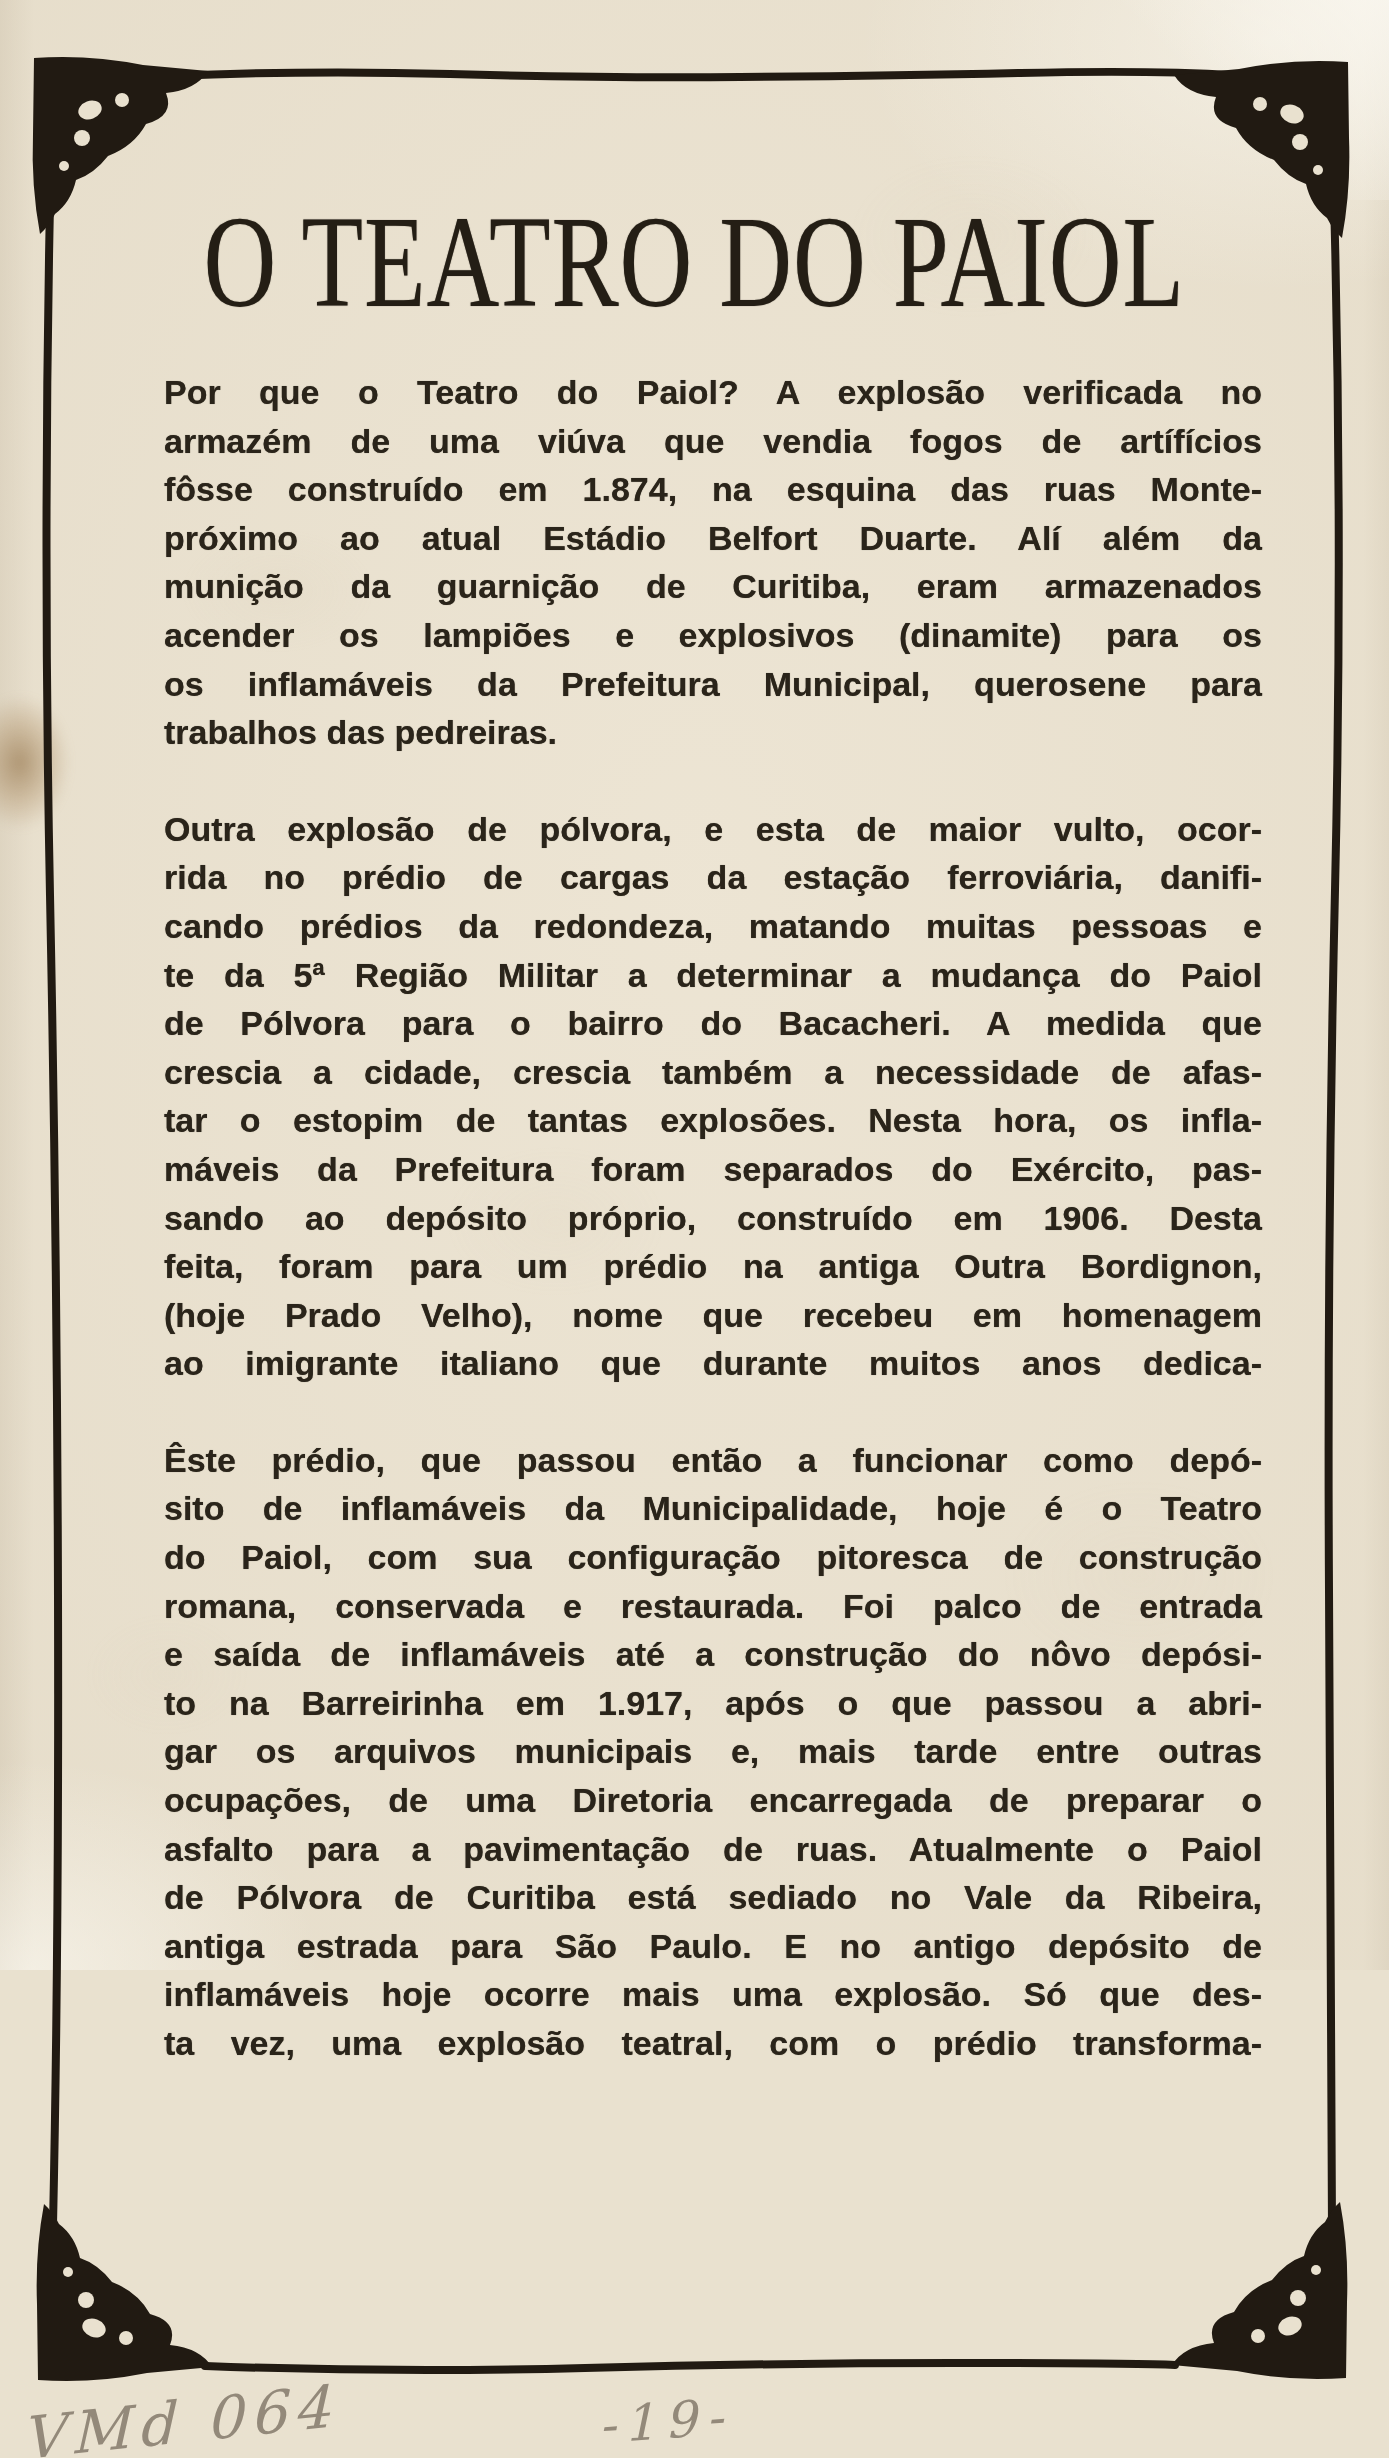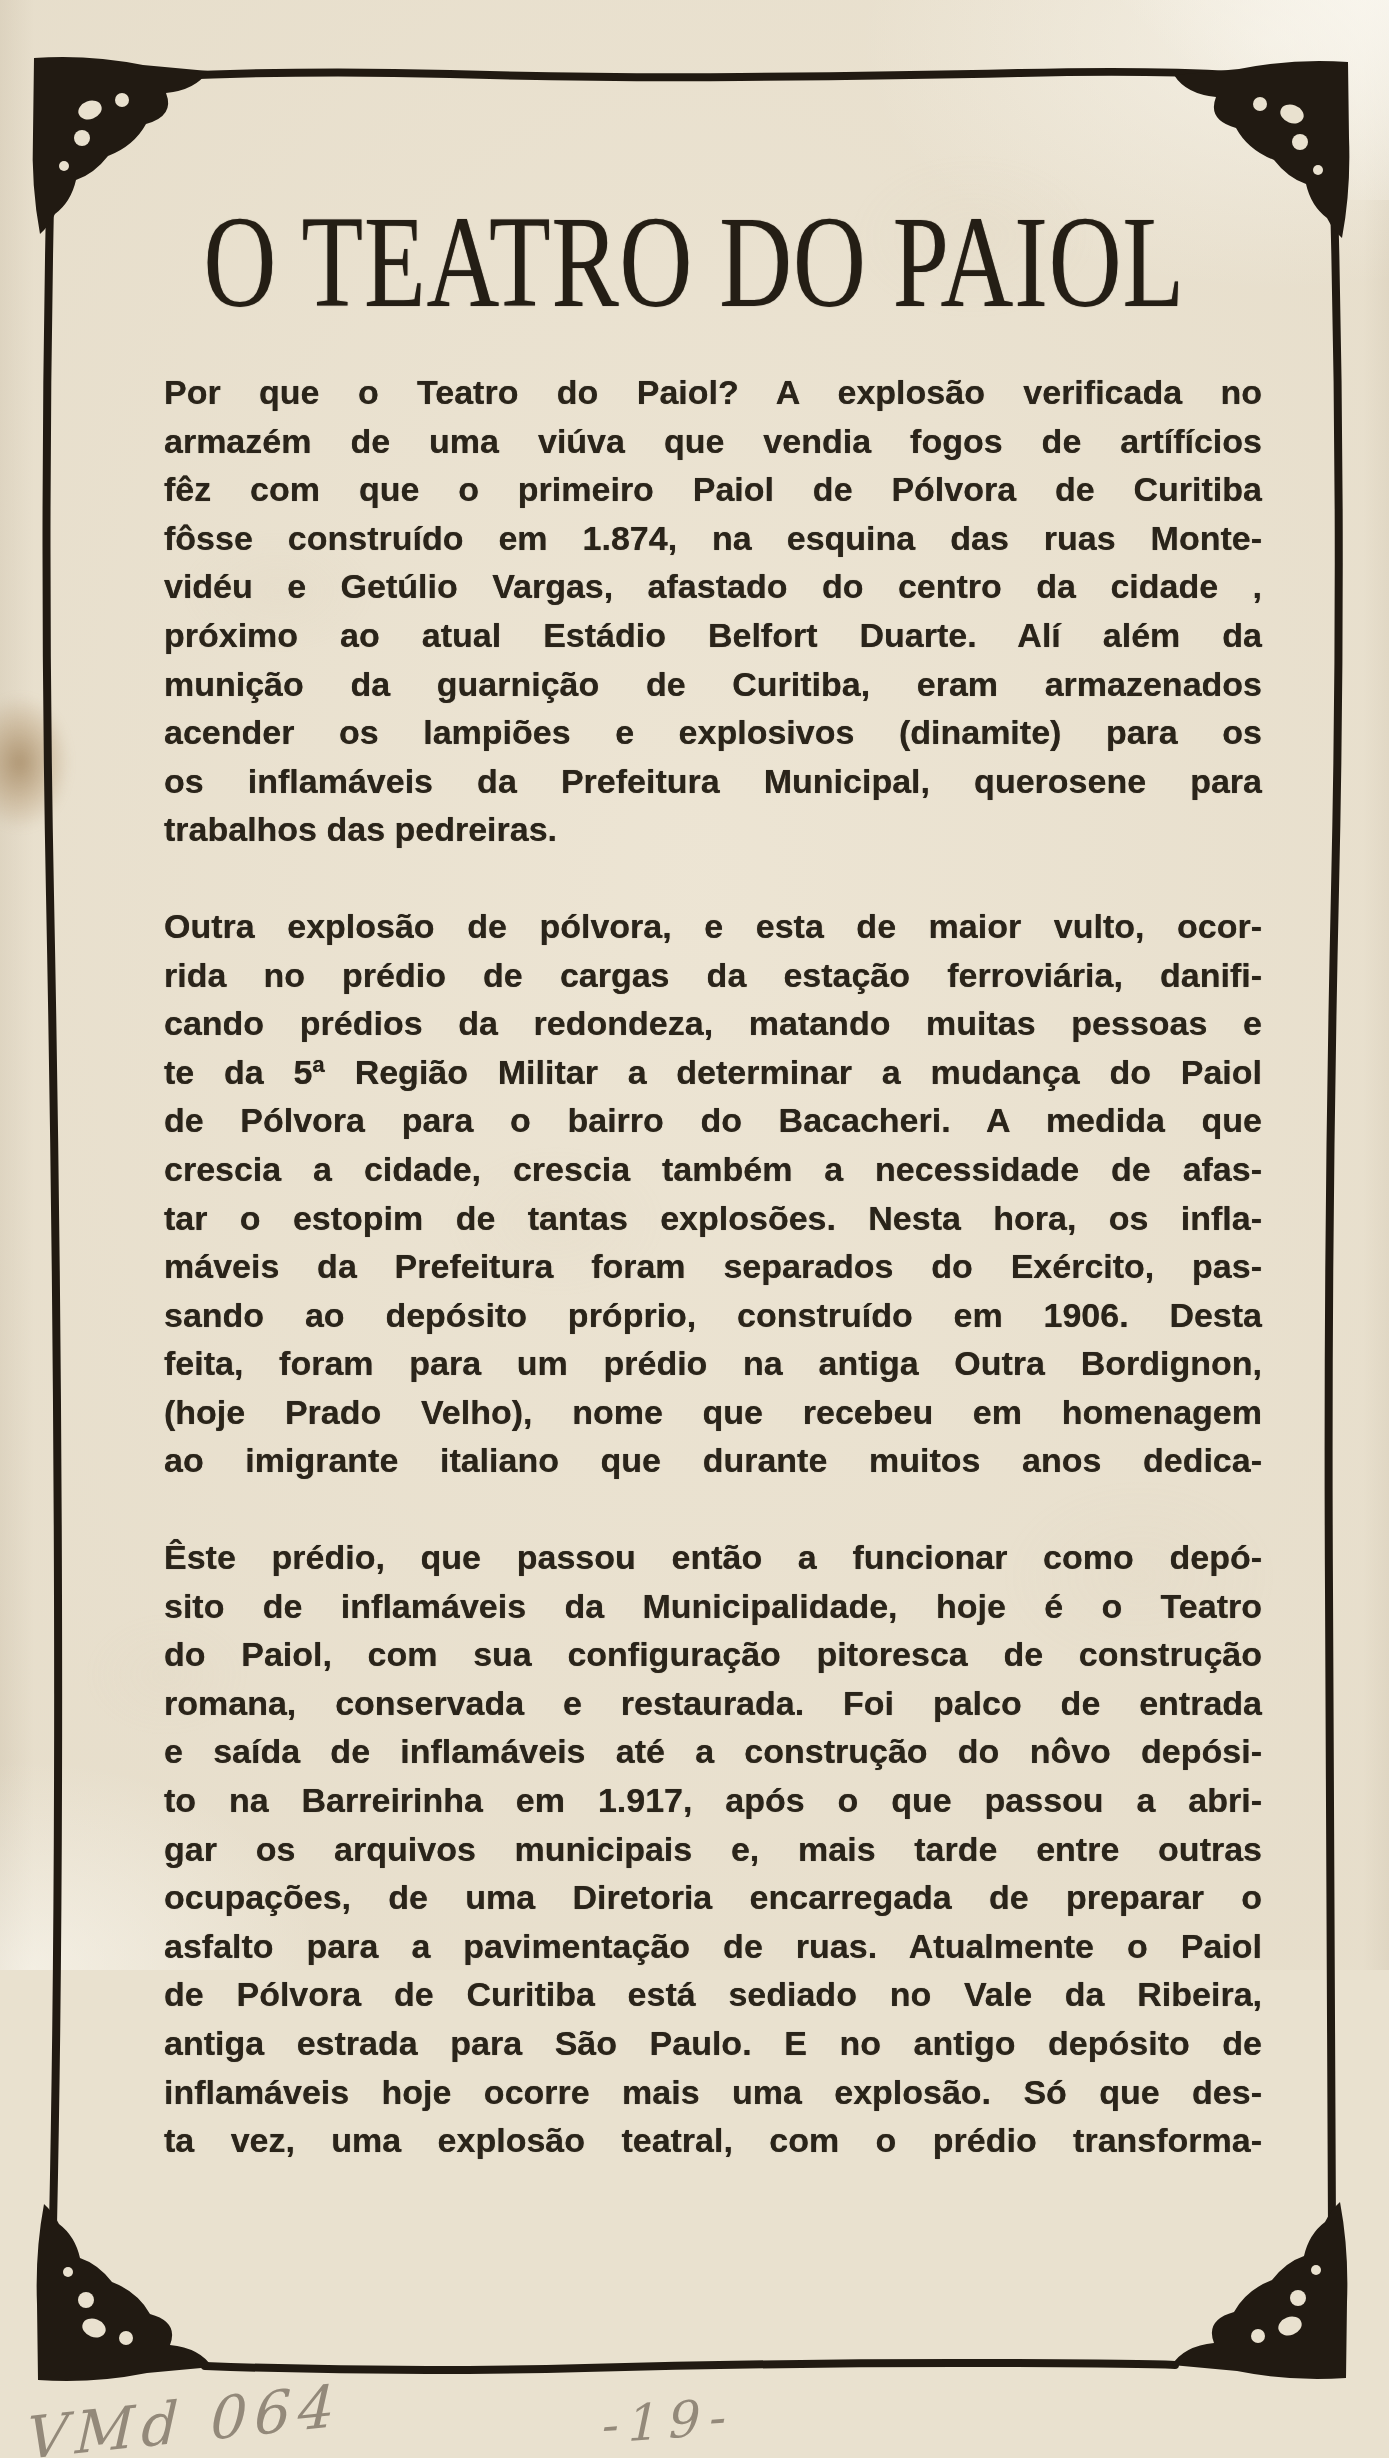--- a/index.html
+++ b/index.html
@@ -99,23 +99,21 @@
     <use href="#orn" transform="translate(52,2364) scale(1,-1)"></use>
     <use href="#orn" transform="translate(1332,2362) scale(-1,-1)"></use>
   </svg>
 
   <h1 class="title"><span>O TEATRO DO PAIOL</span></h1>
 
   <div class="body-text">
       <div class="para">
         <div class="line">Por que o Teatro do Paiol?  A explosão verificada no</div>
         <div class="line">armazém de uma viúva que vendia fogos de artífícios</div>
-        <div class="line">fêz com que o primeiro Paiol de Pólvora de Curitiba</div>
         <div class="line">fôsse construído em 1.874, na esquina das ruas Monte-</div>
-        <div class="line">vidéu e Getúlio Vargas, afastado do centro da cidade ,</div>
         <div class="line">próximo ao atual Estádio Belfort Duarte. Alí além da</div>
         <div class="line">munição da guarnição de Curitiba, eram armazenados</div>
         <div class="line">acender os lampiões e explosivos (dinamite) para os</div>
         <div class="line">os inflamáveis da Prefeitura Municipal, querosene para</div>
         <div class="line last">trabalhos das pedreiras.</div>
       </div>
       <div class="para">
         <div class="line">Outra explosão de pólvora, e esta de maior vulto, ocor-</div>
         <div class="line">rida no prédio de cargas da estação ferroviária, danifi-</div>
         <div class="line">cando prédios da redondeza, matando muitas pessoas e</div>

